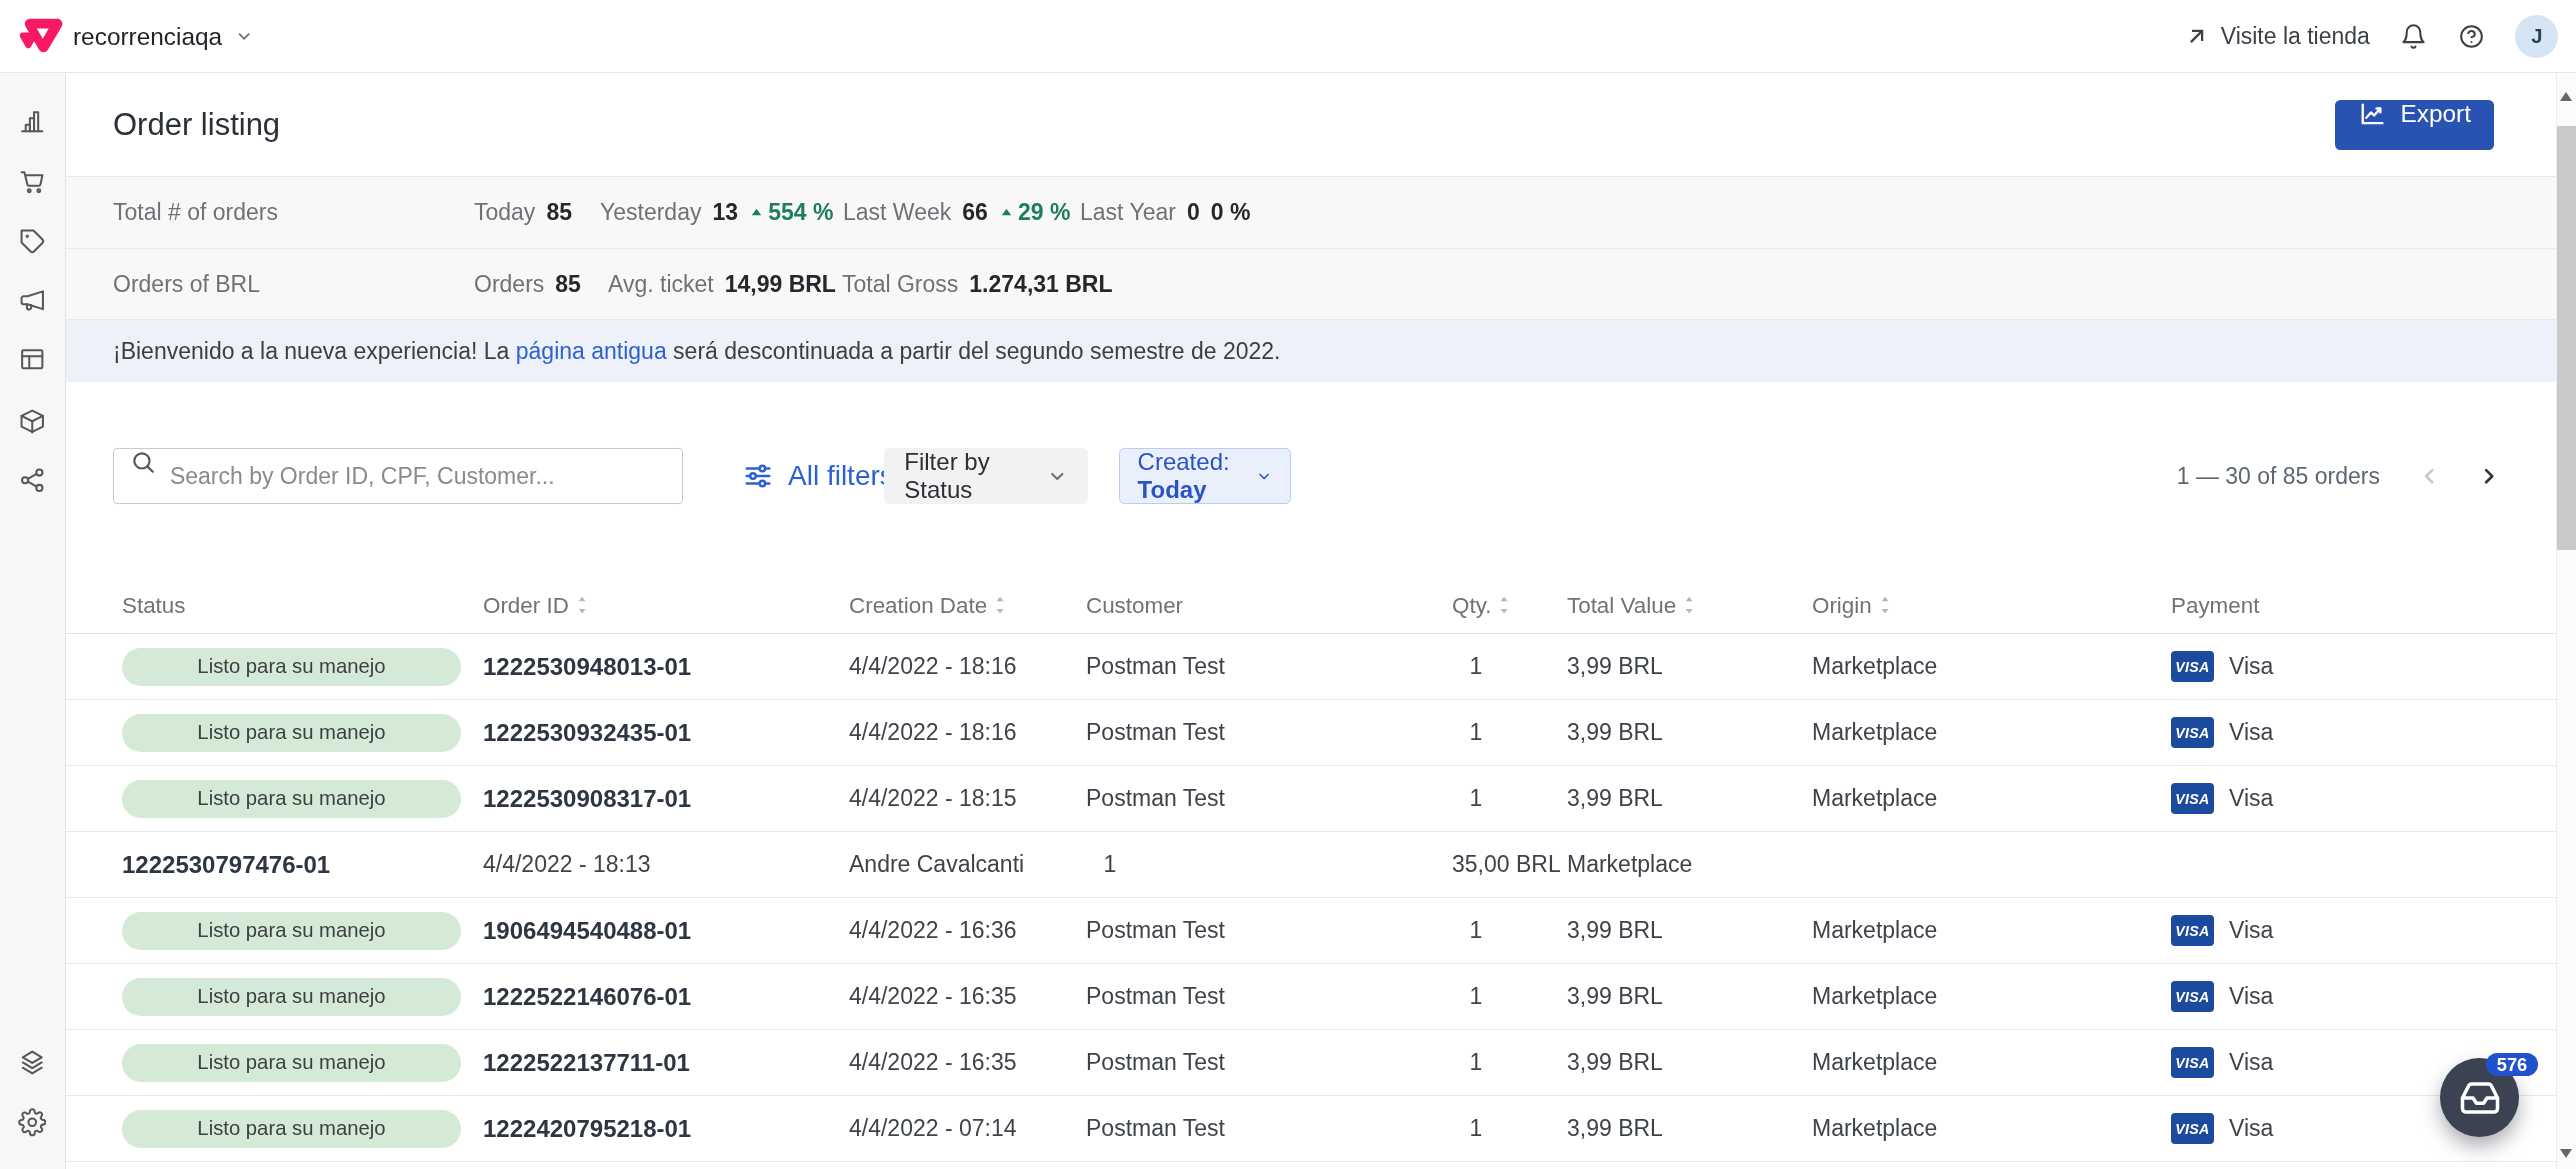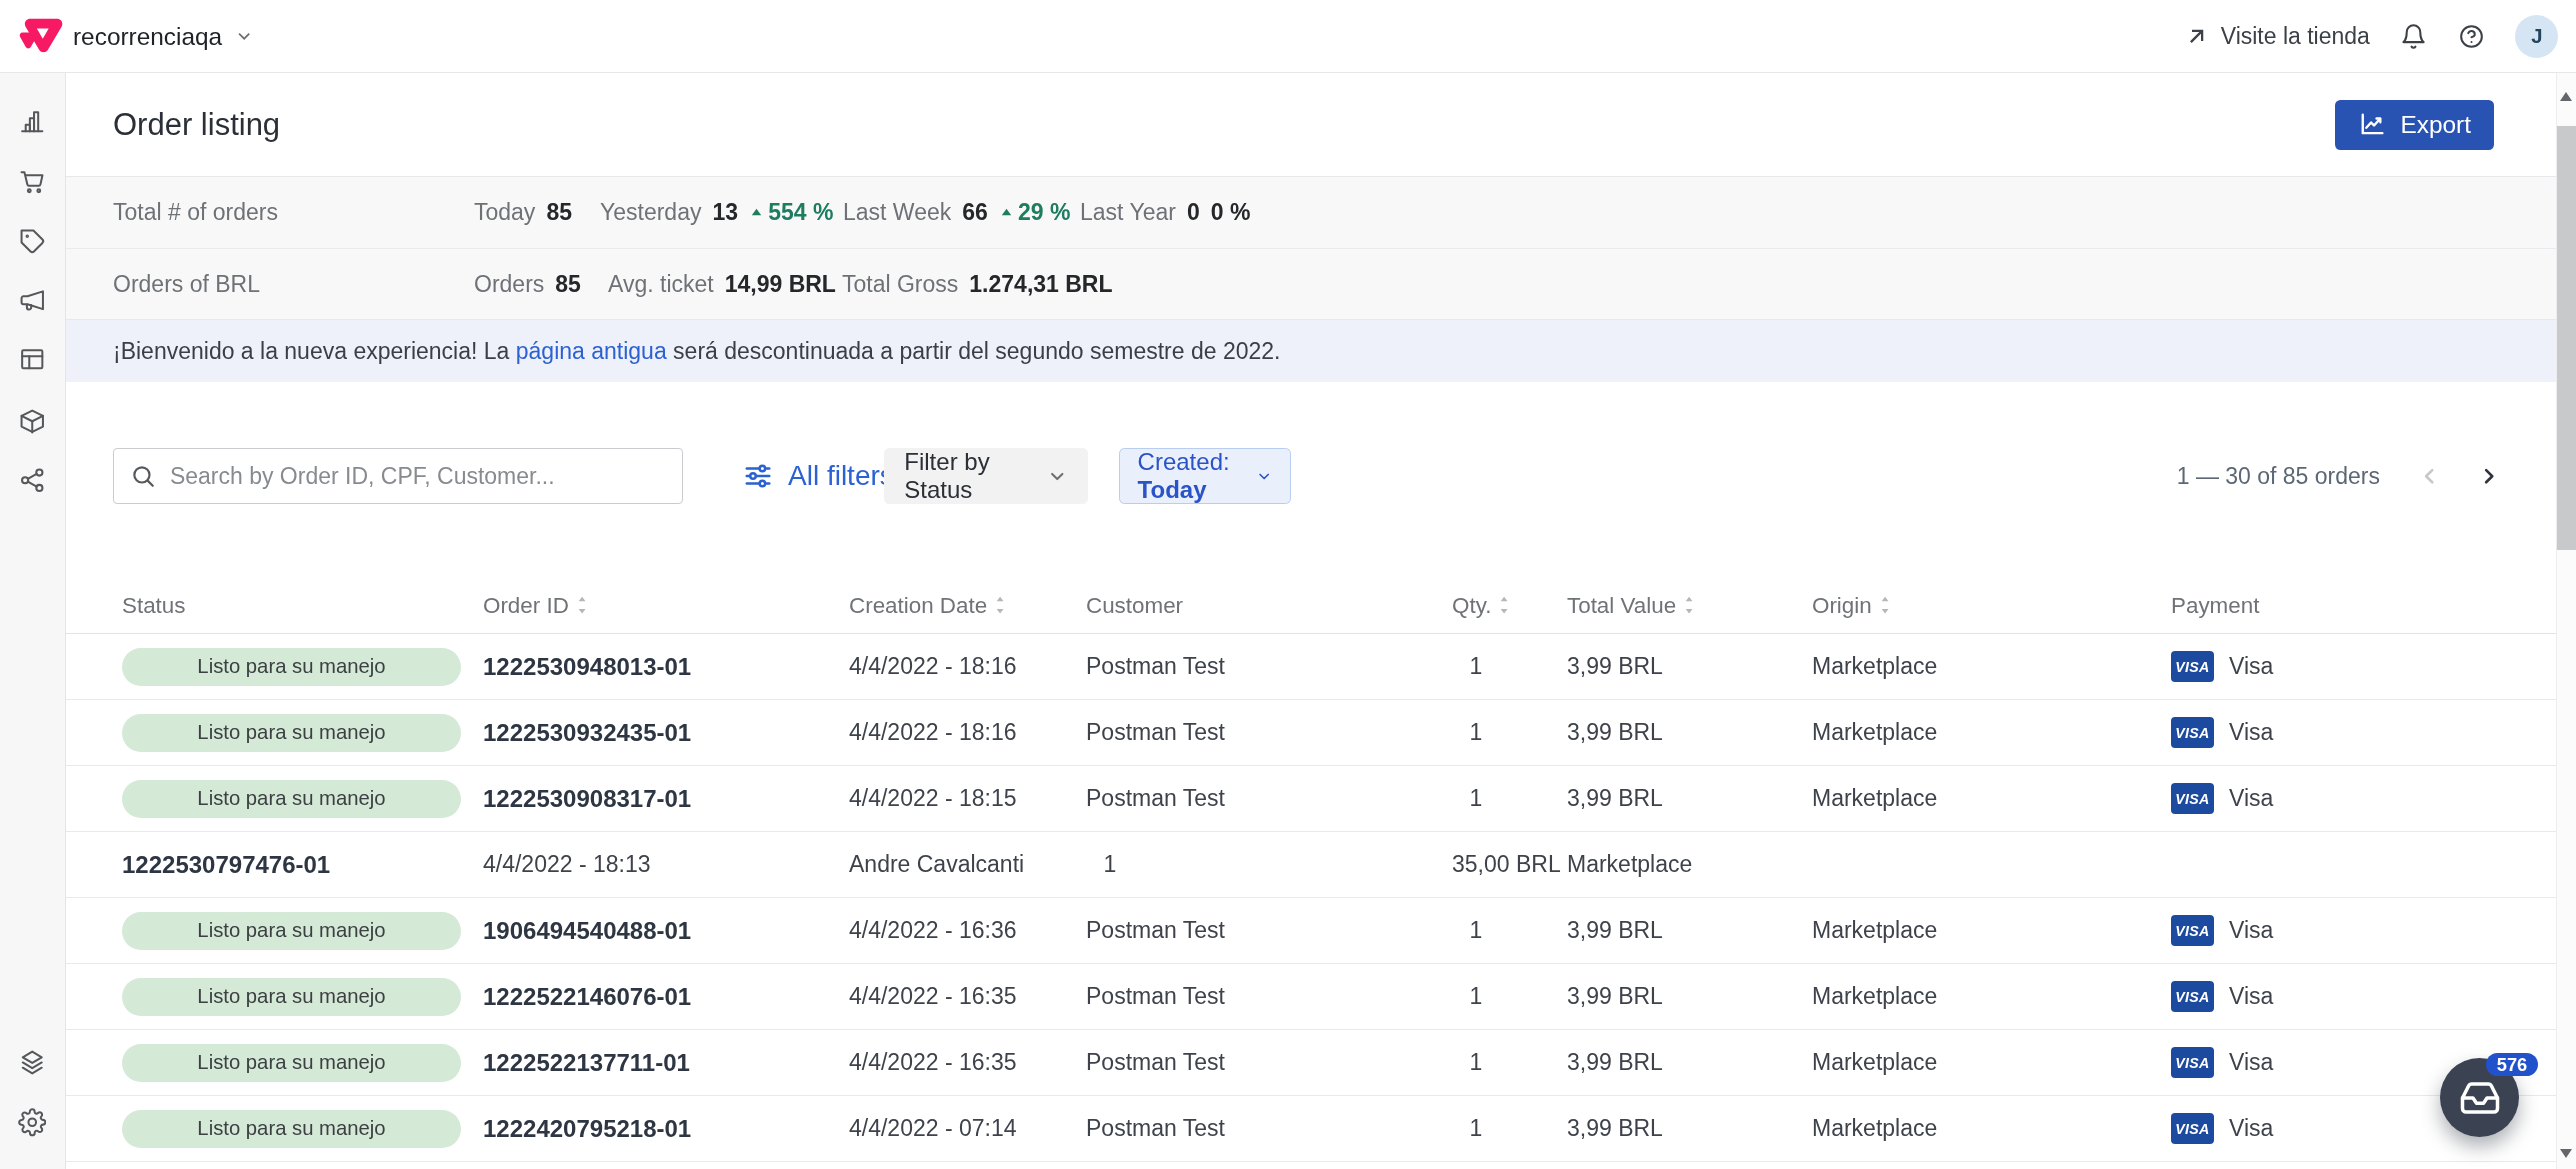--- a/index.html
+++ b/index.html
@@ -32,21 +32,21 @@
                align-items:center; justify-content:center; cursor:pointer; }
   .side-item svg { width:28.5px; height:28.5px; stroke:#55575a; fill:none; stroke-width:1.7;
                    stroke-linecap:round; stroke-linejoin:round; }
 
   
   .main { position:absolute; left:66px; top:73px; width:2510px; bottom:0; background:#fff; }
 
   .title-row { position:relative; height:103px; }
   .page-title { position:absolute; left:47px; top:34px; font-size:31px; font-weight:500; color:#2b3038; }
   .export-btn { position:absolute; right:82px; top:26.5px; height:50px; padding:0 23px;
-                background:#2953b2; border-radius:5.4px; display:flex; align-items:center; gap:13.6px;
+                background:#2953b2; border-radius:5.4px; display:flex; align-items:flex-start; gap:13.6px;
                 color:#fff; font-size:24.4px; cursor:pointer; border:none; }
   .export-btn svg { width:28.5px; height:28.5px; stroke:#fff; fill:none; stroke-width:2; stroke-linecap:round; stroke-linejoin:round; }
 
   
   .stats { border-top:1.4px solid #e7e8ea; border-bottom:1.4px solid #e7e8ea; background:#f8f8f9; }
   .stats-row { height:71px; display:flex; align-items:center; font-size:23px; }
   .stats-row + .stats-row { border-top:1.4px solid #e9eaec; }
   .stats-label { width:408px; padding-left:47px; color:#6e7276; }
   .metric { display:flex; align-items:baseline; gap:11px; white-space:nowrap; }
   .m-label { color:#6e7276; }
@@ -58,21 +58,21 @@
   .w186{width:126px} .w359{width:243px} .w349{width:237px} .w197{width:134px} .w345{width:234px}
 
   
   .banner { height:62px; background:#eef1f9; display:flex; align-items:center;
             padding-left:47px; font-size:23px; color:#3a3f46; }
   .banner a { color:#2b61d1; text-decoration:none; font-weight:500; cursor:pointer; }
 
   
   .filterbar { position:relative; height:56px; margin-top:66px; }
   .search-box { position:absolute; left:47px; top:0; width:570px; height:56px; border:1.4px solid #c9cbce;
-                border-radius:4.1px; display:flex; align-items:center; padding:0 16.3px; gap:13.6px; background:#fff; }
+                border-radius:4.1px; display:flex; padding:0 16.3px; gap:13.6px; background:#fff; }
   .search-box svg { width:26px; height:26px; stroke:#55585c; flex:none; }
   .search-box input { border:none; outline:none; font-size:23px; color:#3f444c; width:100%;
                       font-family:"Liberation Sans", sans-serif; }
   .search-box input::placeholder { color:#878b90; }
   .all-filters { position:absolute; left:677px; top:0; height:56px; display:flex; align-items:center;
                  gap:15px; color:#2b61d1; font-size:28px; cursor:pointer; }
   .all-filters svg { width:30px; height:30px; stroke:#2b61d1; fill:none; stroke-width:2; stroke-linecap:round; }
   .pill { position:absolute; top:0; height:56px; border-radius:5.4px; display:flex; align-items:center;
           font-size:24px; cursor:pointer; }
   .pill svg { width:23px; height:23px; stroke-width:2.4; fill:none; stroke-linecap:round; stroke-linejoin:round; }

